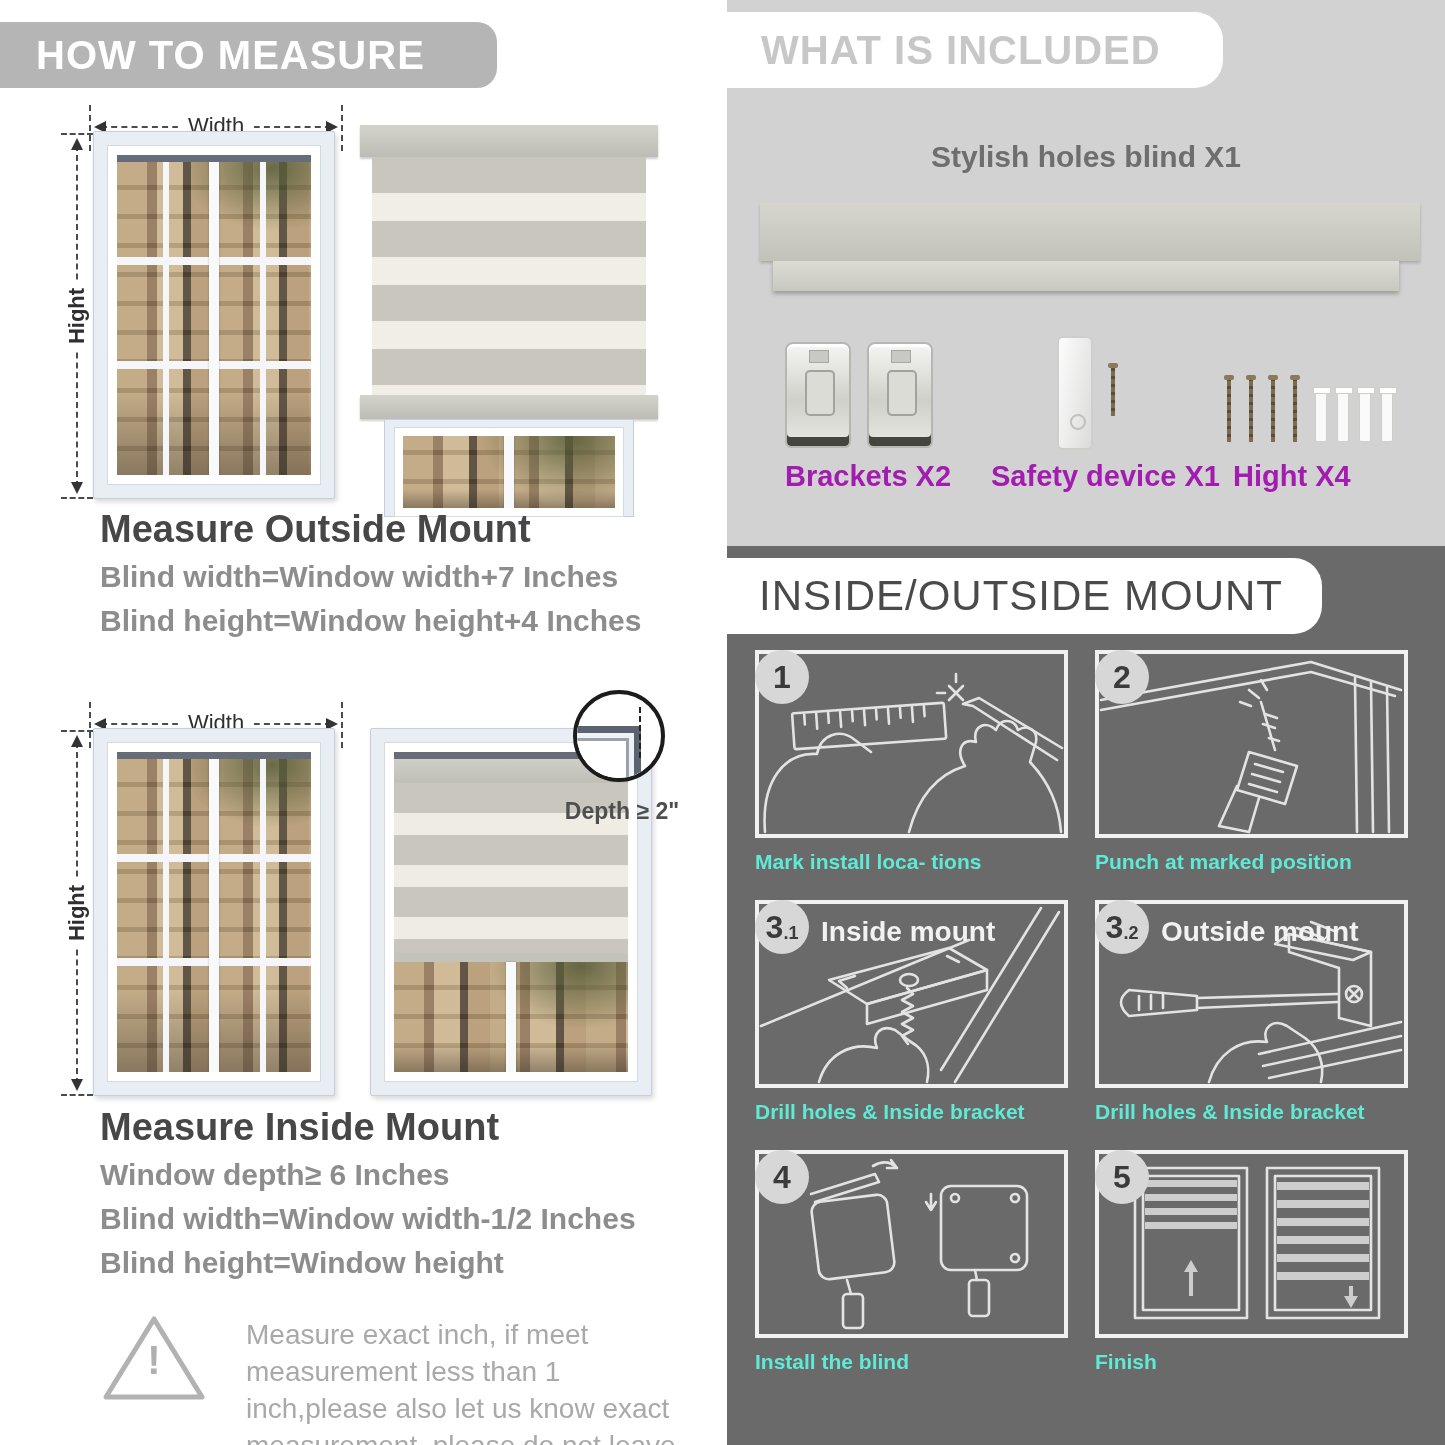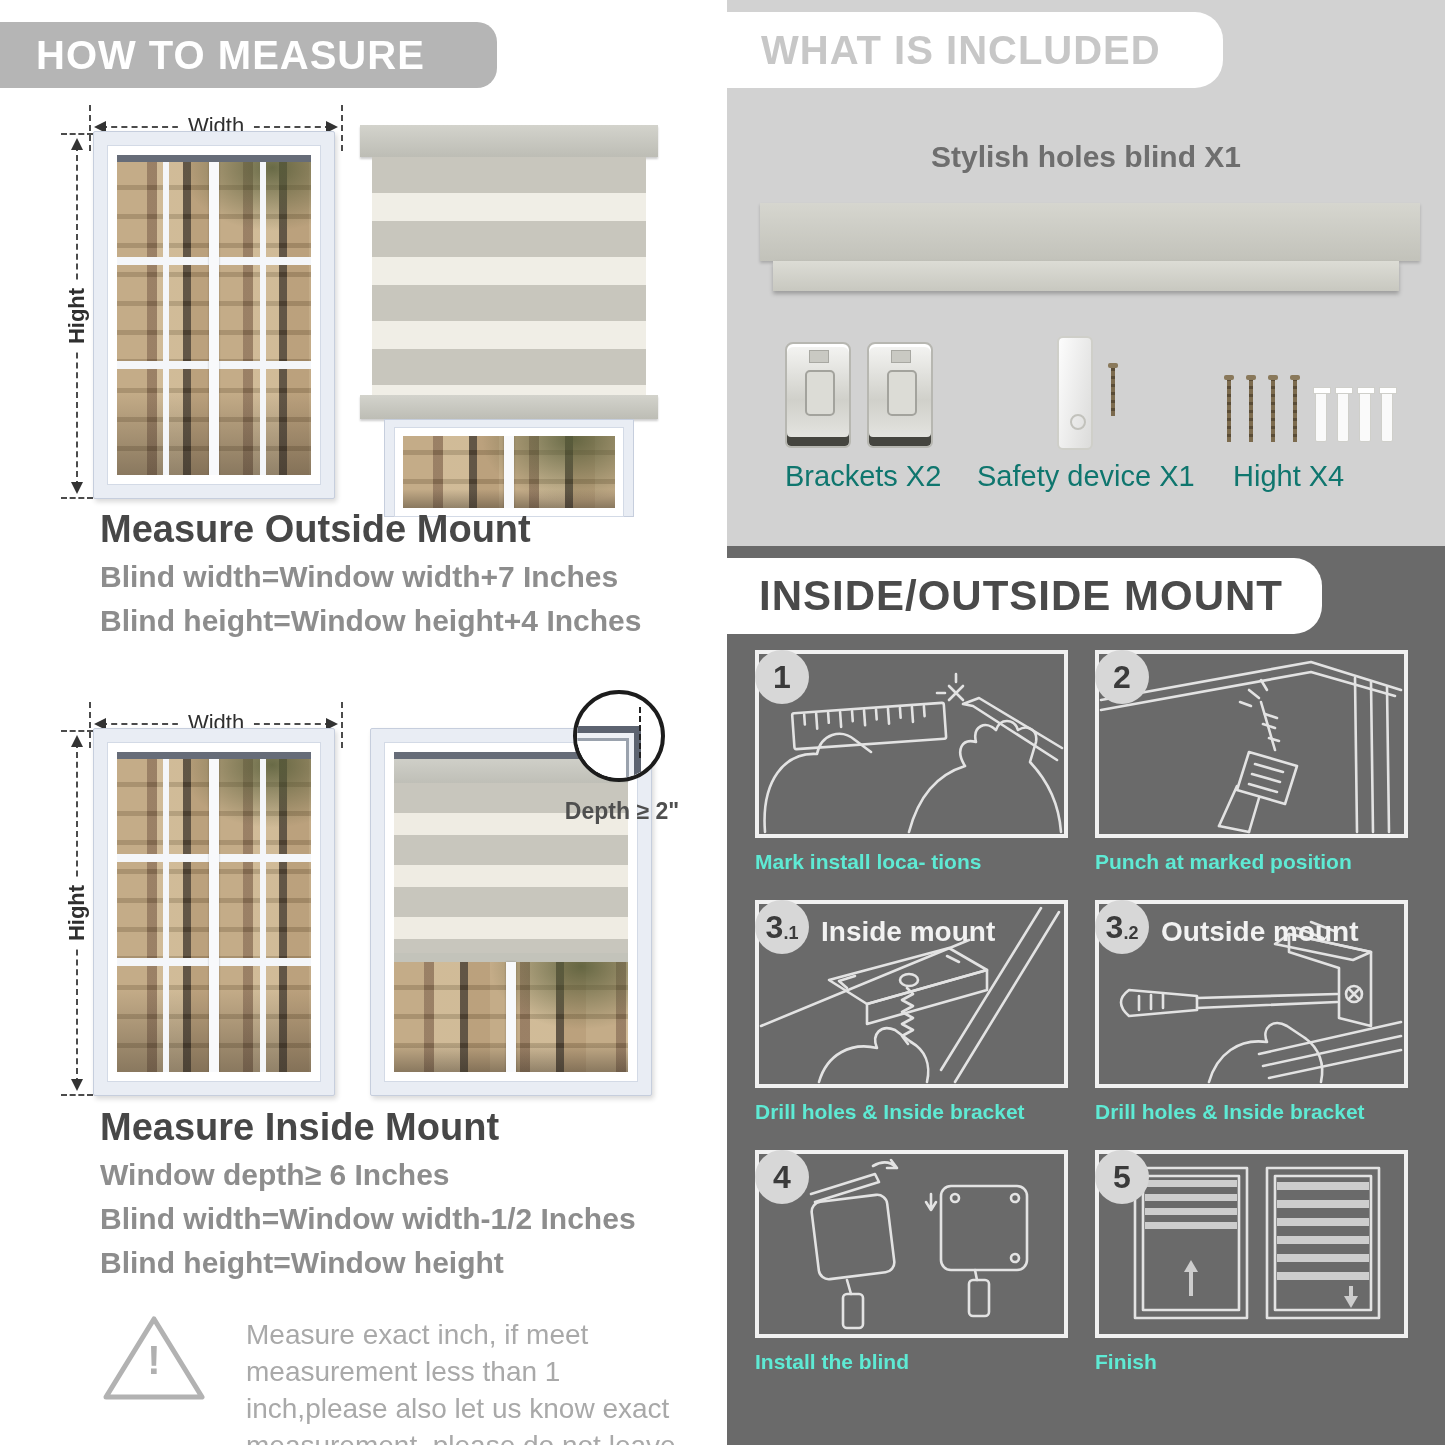--- a/index.html
+++ b/index.html
@@ -115,26 +115,26 @@
   .screw { position:relative; width:4px; height:62px;
            background:repeating-linear-gradient(0deg,#7c6b4e 0 5px,#5a4c36 5px 8px); }
   .screw::before { content:""; position:absolute; left:-3px; top:-5px; width:10px; height:5px;
                    background:#8a795b; border-radius:2px; }
   .screw.small { height:48px; }
   .anchor { position:relative; width:12px; height:54px; background:rgba(255,255,255,.88);
             border:1px solid #cfcfca; border-radius:2px; }
   .anchor::before { content:""; position:absolute; left:-3px; top:-2px; width:16px; height:5px;
                     background:#fff; border:1px solid #cfcfca; }
   .hw-row { position:absolute; display:flex; }
-  .hw-label { position:absolute; top:460px; font-size:29px; font-weight:400; color:#0f766e; }
+  .hw-label { position:absolute; top:460px; font-size:29px; font-weight:700; color:#a21caf; }
 
   
   .panel-bottom { position:absolute; left:727px; top:546px; width:718px; height:899px; background:#6a6a6a; }
   .iom-bar { position:absolute; left:0; top:12px; width:595px; height:76px; background:#fff;
-             border-radius:0 28px 28px 0; color:#4a4a4a; font-weight:700; font-size:42px; line-height:76px;
+             border-radius:0 28px 28px 0; color:#4a4a4a; font-weight:400; font-size:42px; line-height:76px;
              padding-left:32px; letter-spacing:1px; }
   .step { position:absolute; width:313px; }
   .stepbox { position:relative; width:313px; height:188px; border:4px solid #f1f1f1; }
   .stepbox svg { position:absolute; inset:0; width:100%; height:100%; }
   .badge { position:absolute; top:-4px; left:-4px; width:54px; height:54px; border-radius:50%;
            background:#d7d7d7; color:#3b3b3b; display:flex; align-items:center; justify-content:center;
            font-weight:700; font-size:32px; z-index:2; }
   .badge .sub { font-size:18px; margin-top:12px; }
   .intitle { position:absolute; left:62px; top:12px; font-size:28px; font-weight:700; color:#f2f2f2; z-index:2; }
   .caption { margin-top:12px; font-size:21px; font-weight:700; color:#5eead4; }
@@ -270,21 +270,21 @@
         <div class="screw"></div>
     </div>
     <div class="hw-row" style="left:588px; top:388px; gap:10px;">
       <div class="anchor"></div>
         <div class="anchor"></div>
         <div class="anchor"></div>
         <div class="anchor"></div>
     </div>
 
     <div class="hw-label" style="left:58px;">Brackets X2</div>
-    <div class="hw-label" style="left:250px;text-align:center;">Safety device X1</div>
+    <div class="hw-label" style="left:264px;text-align:center;">Safety device X1</div>
     <div class="hw-label" style="left:506px;">Hight X4</div>
   </div>
 
   <div class="panel-bottom">
     <div class="iom-bar">INSIDE/OUTSIDE MOUNT</div>
 
     <div class="step" style="left:28px; top:104px;">
       <div class="stepbox">
         <div class="badge">
             <span>1</span>

